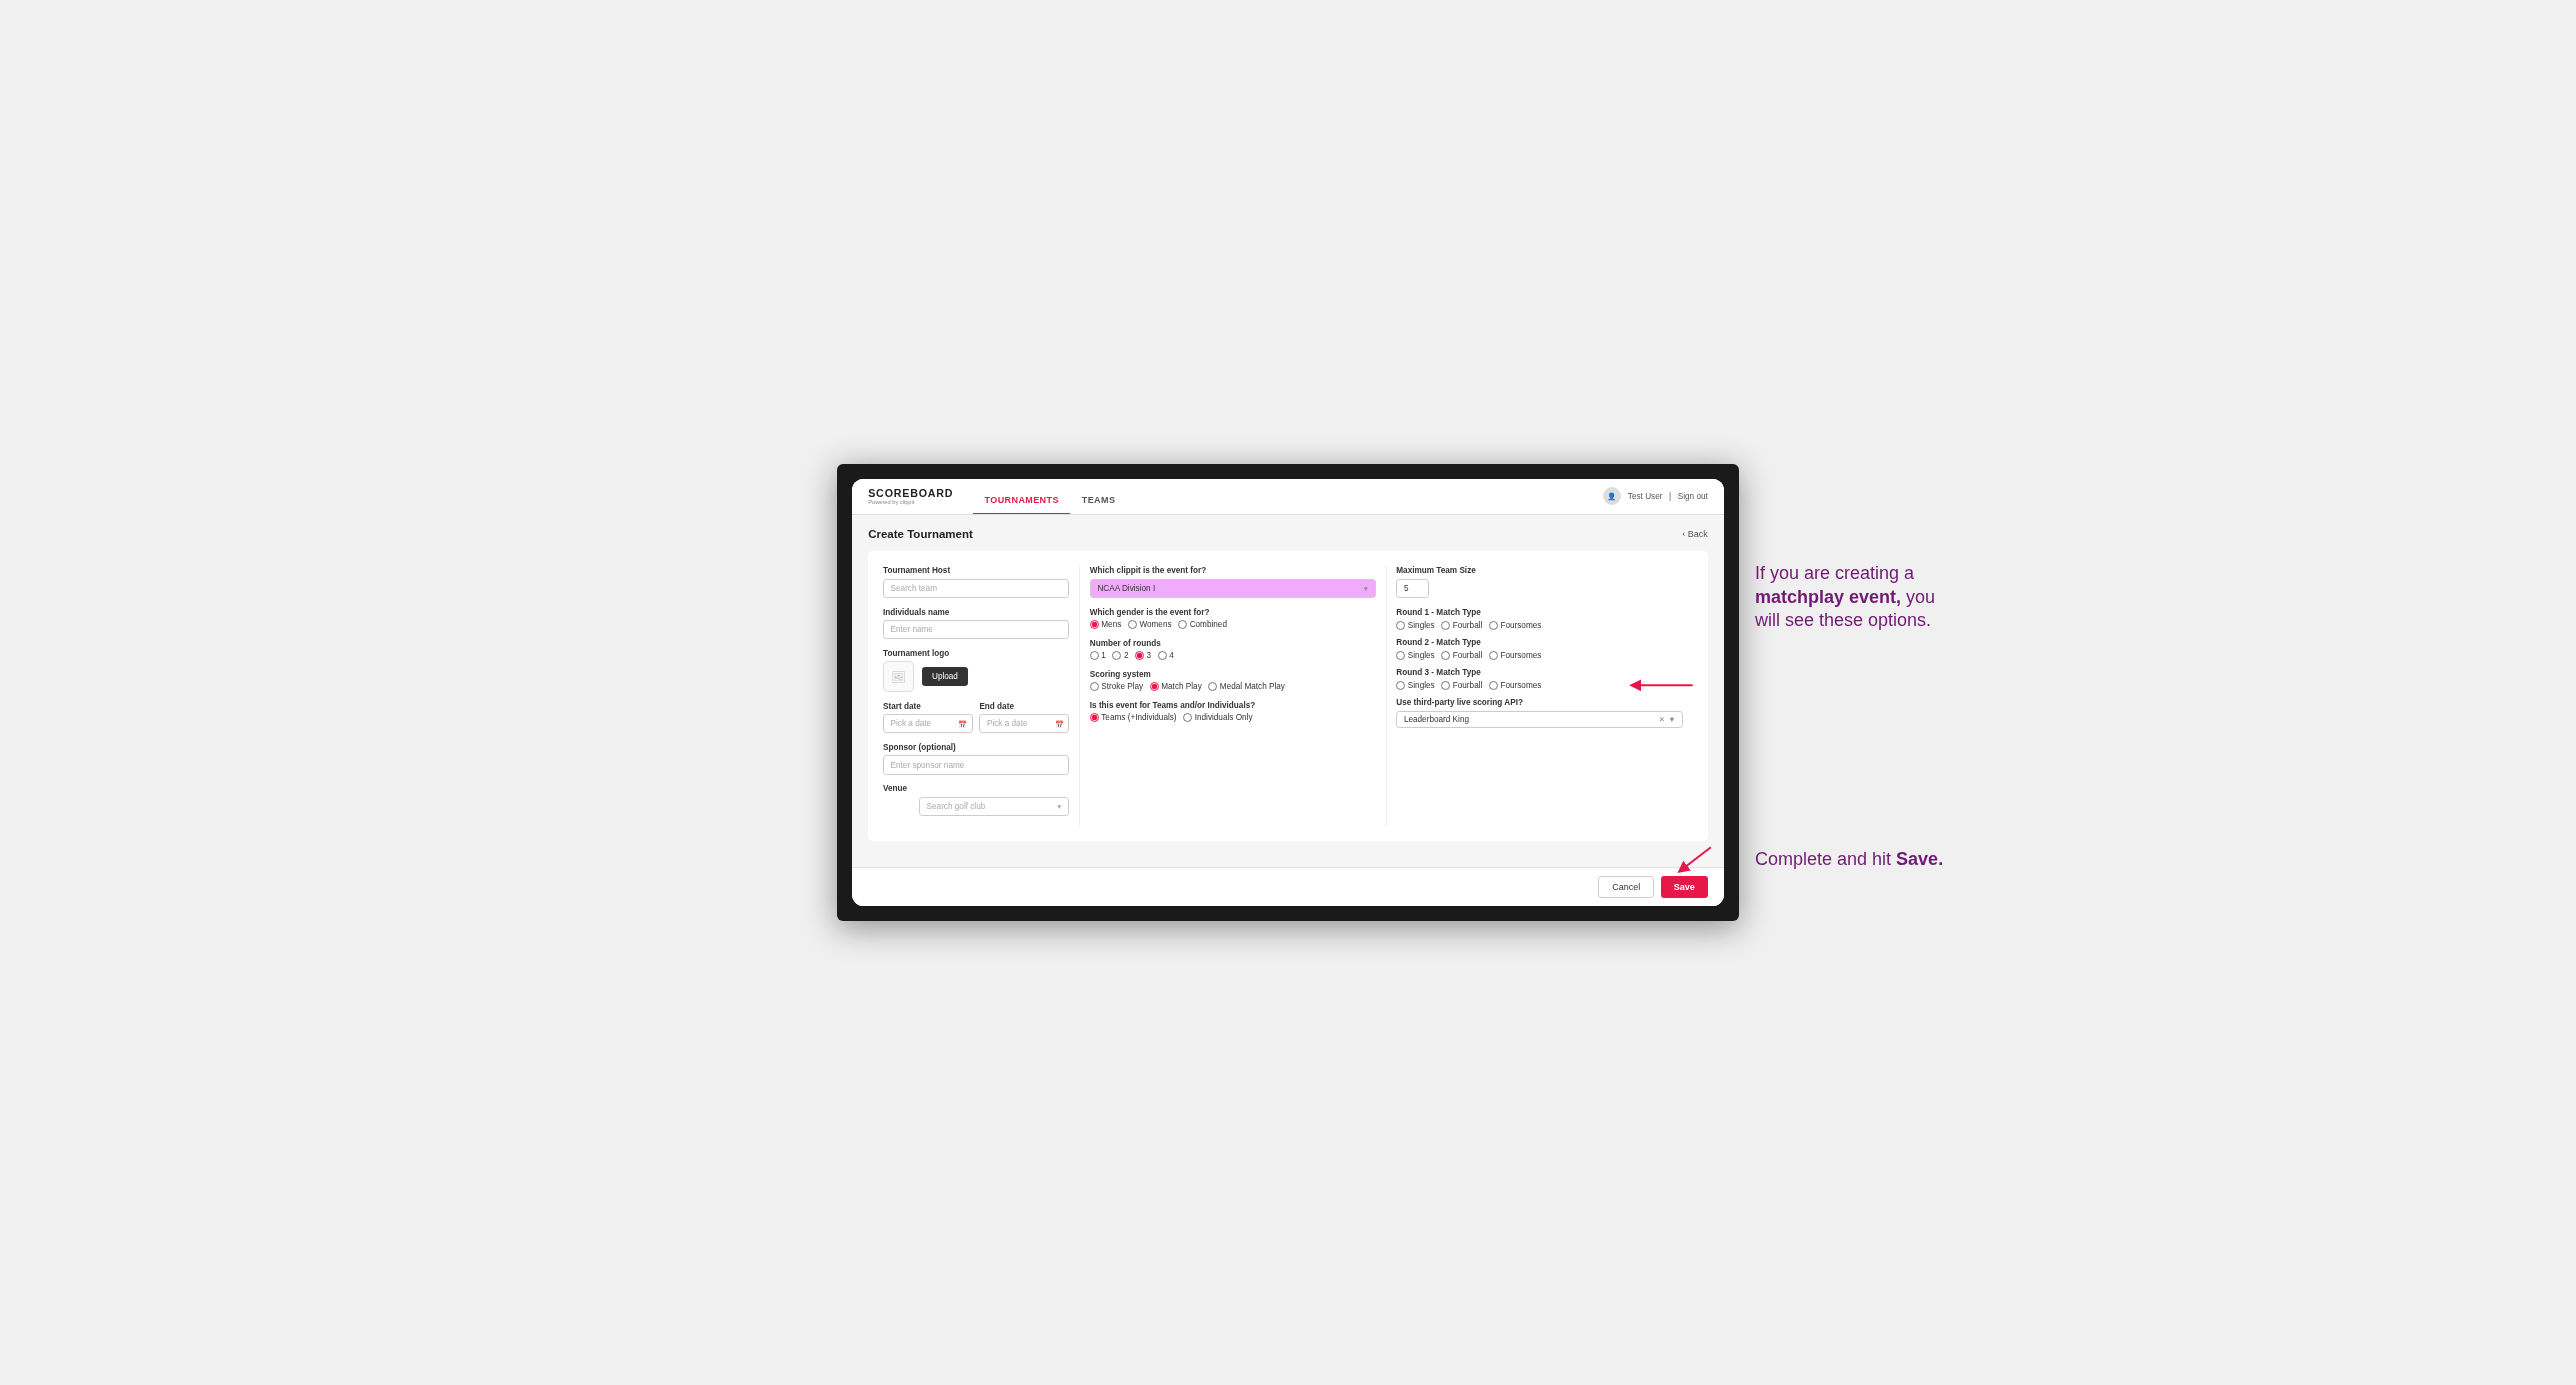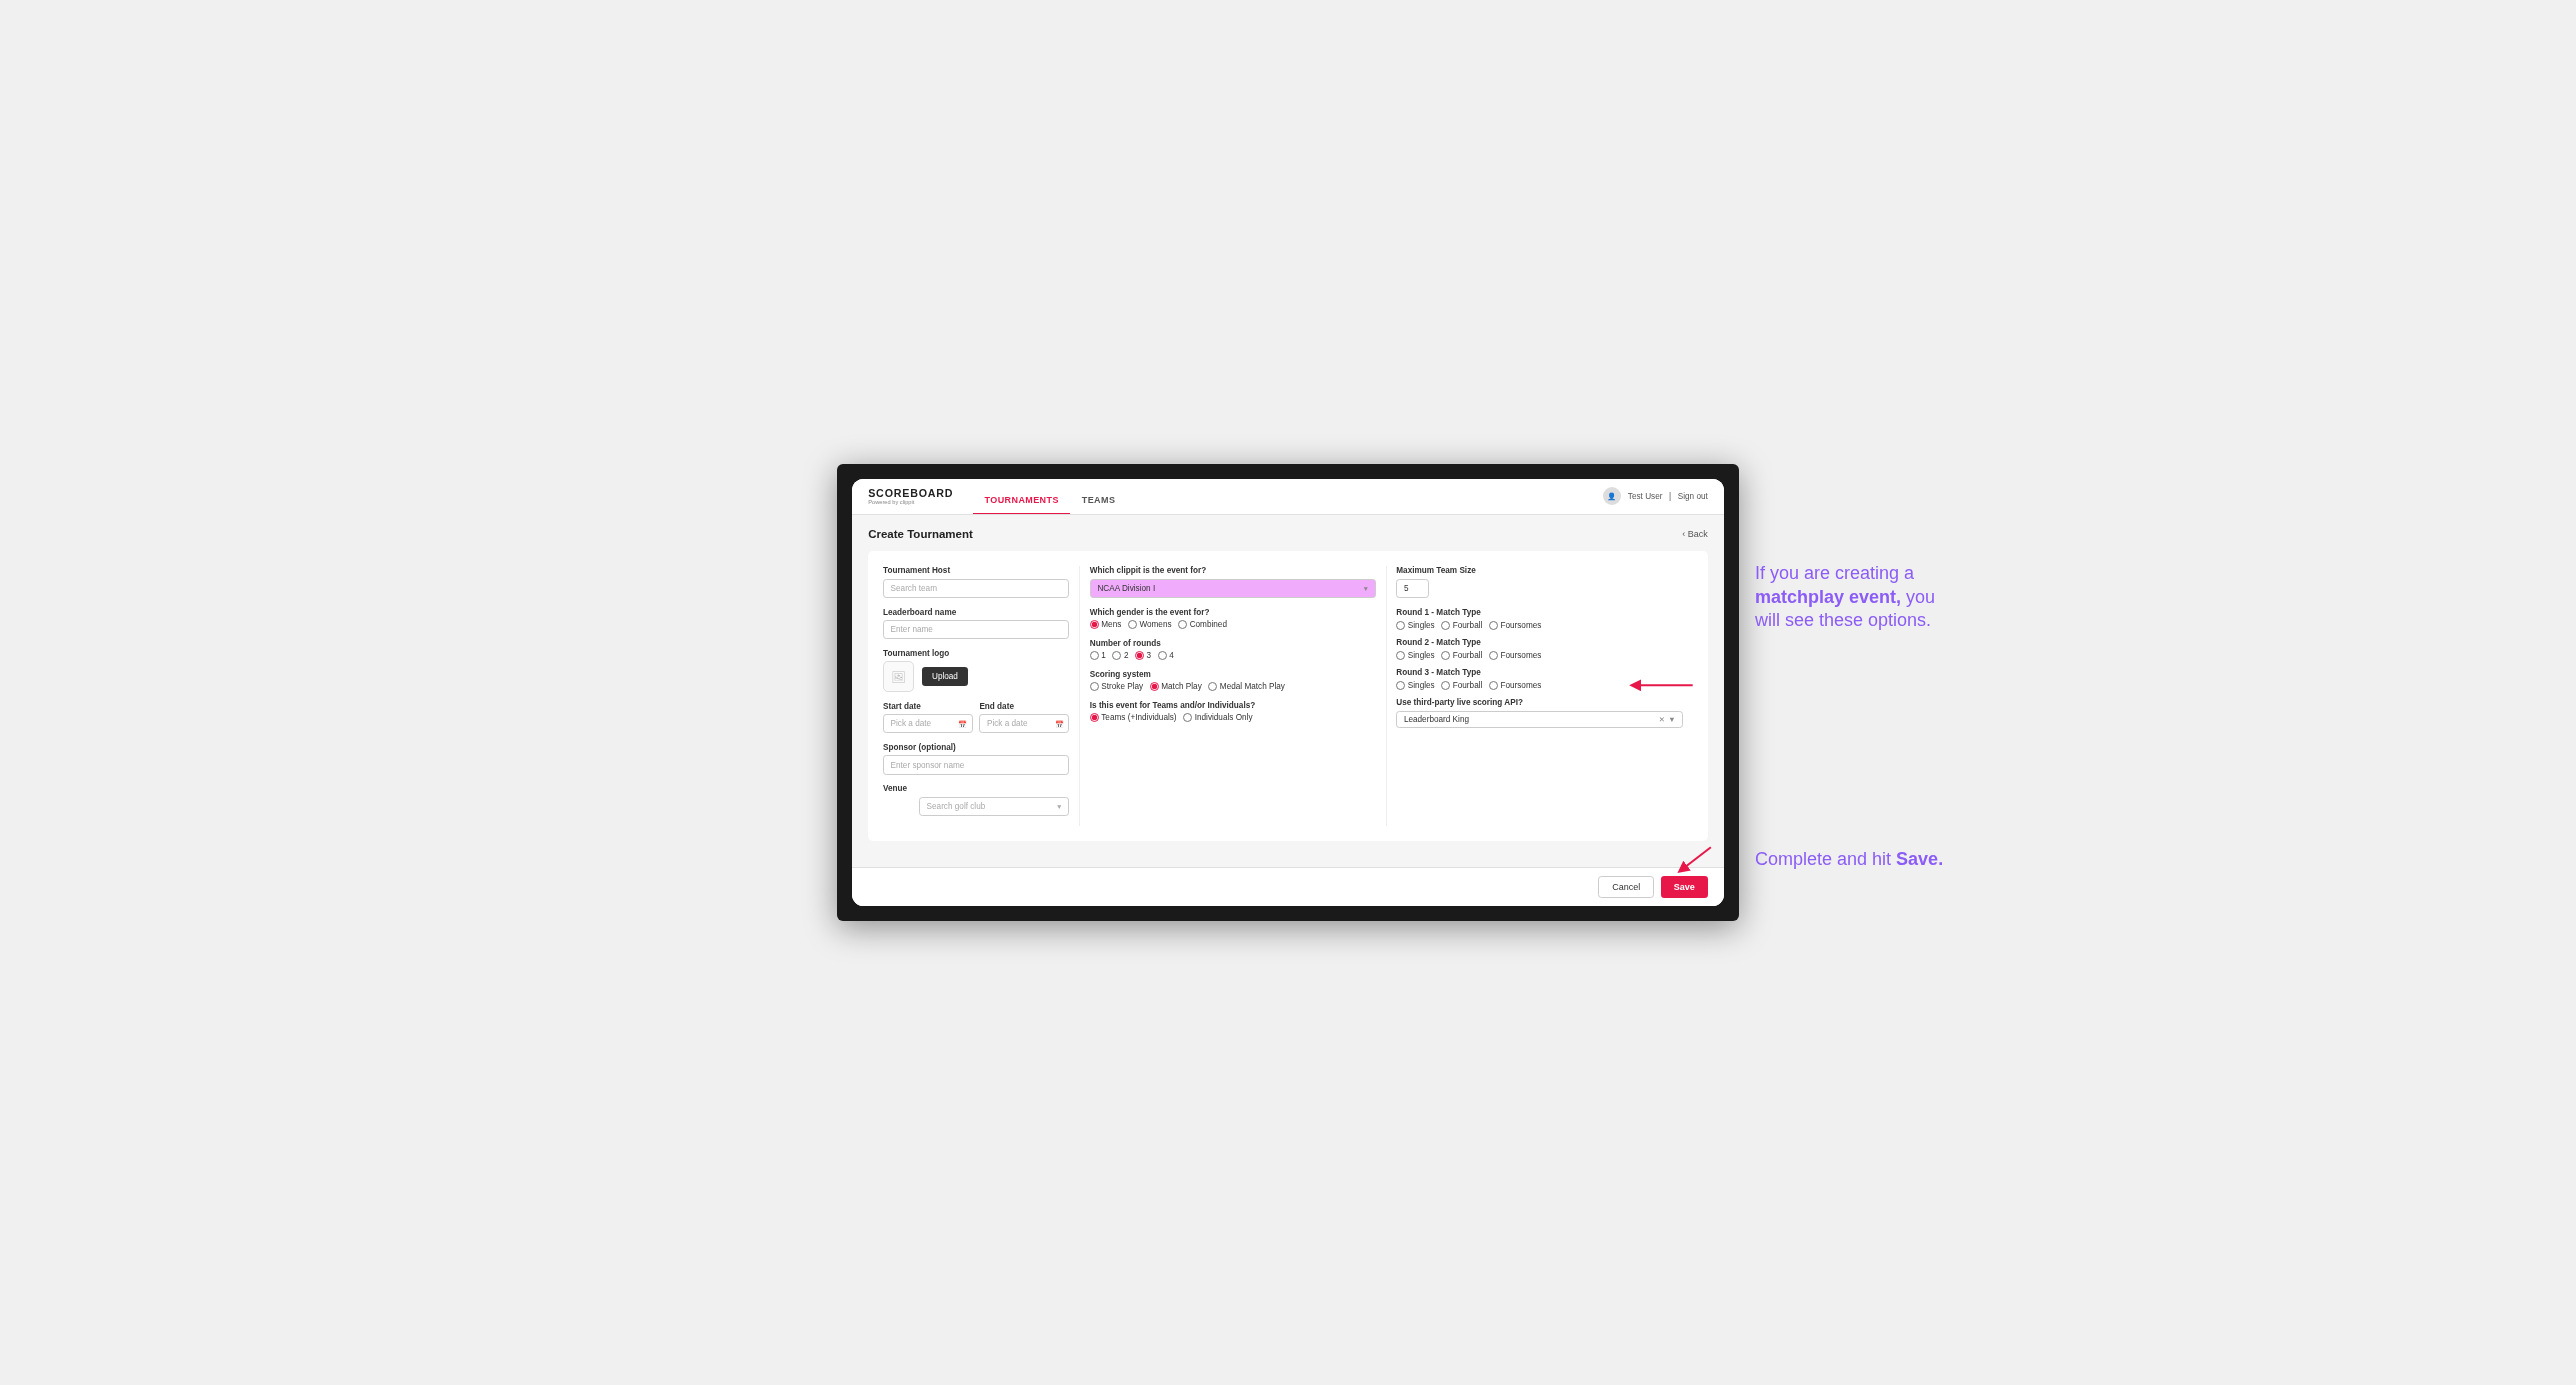--- a/index.html
+++ b/index.html
@@ -307,21 +307,21 @@
       padding: 4.9px 13px;
       font-size: 9px;
       cursor: pointer;
       font-weight: 600;
     }
     
     .annotation {
       position: absolute;
       font-size: 18px;
       font-family: Arial, sans-serif;
-      color: #8b5cf6;
+      color: #701a75;
       line-height: 1.3;
     }
     .annotation-right {
       right: -213px;
       top: 98px;
       width: 197px;
     }
     .annotation-right-bottom {
       right: -213px;
       bottom: 49px;
@@ -393,21 +393,21 @@
         </div>
 
         <div class="form-area">
 
           <div class="form-col">
             <div class="form-group">
               <label class="form-label">Tournament Host</label>
               <input class="form-input" type="text" placeholder="Search team" style="">
             </div>
             <div class="form-group">
-              <label class="form-label">Leaderboard name</label>
+              <label class="form-label">Individuals name</label>
               <input class="form-input" type="text" placeholder="Enter name" style="">
             </div>
             <div class="form-group">
               <label class="form-label">Tournament logo</label>
               <div class="logo-upload-area">
                 <div class="logo-placeholder">🖼</div>
                 <button class="upload-btn">Upload</button>
               </div>
             </div>
             <div class="form-group">

